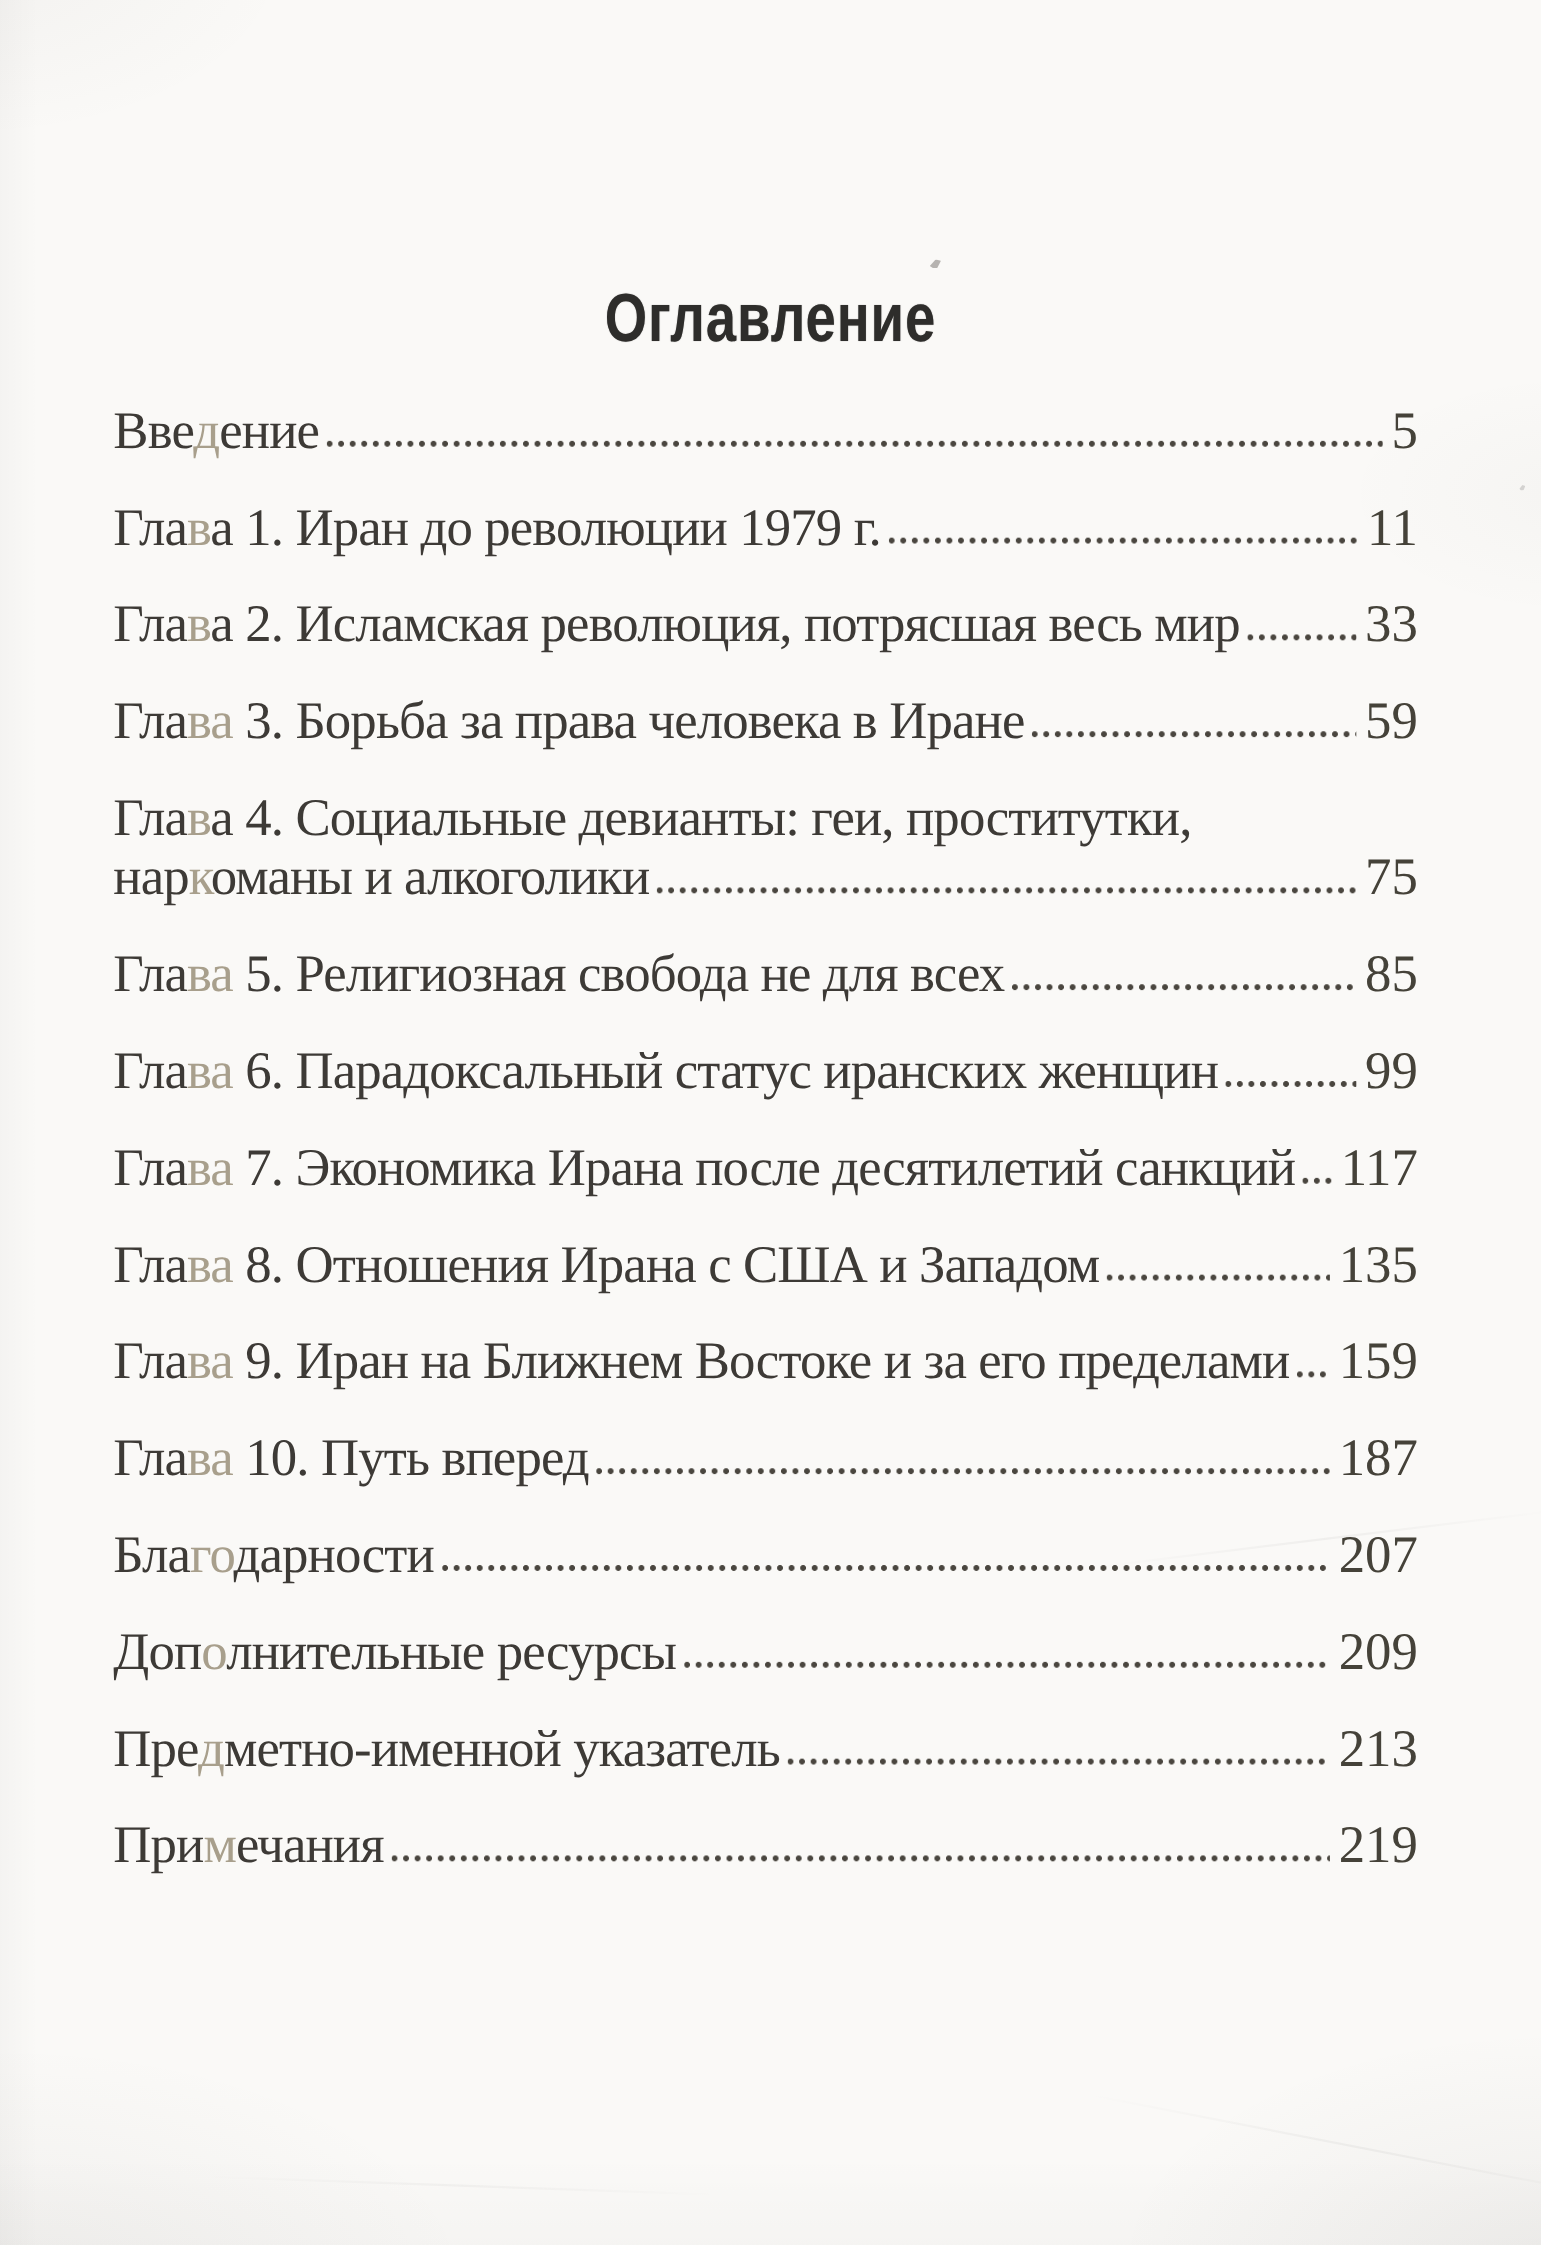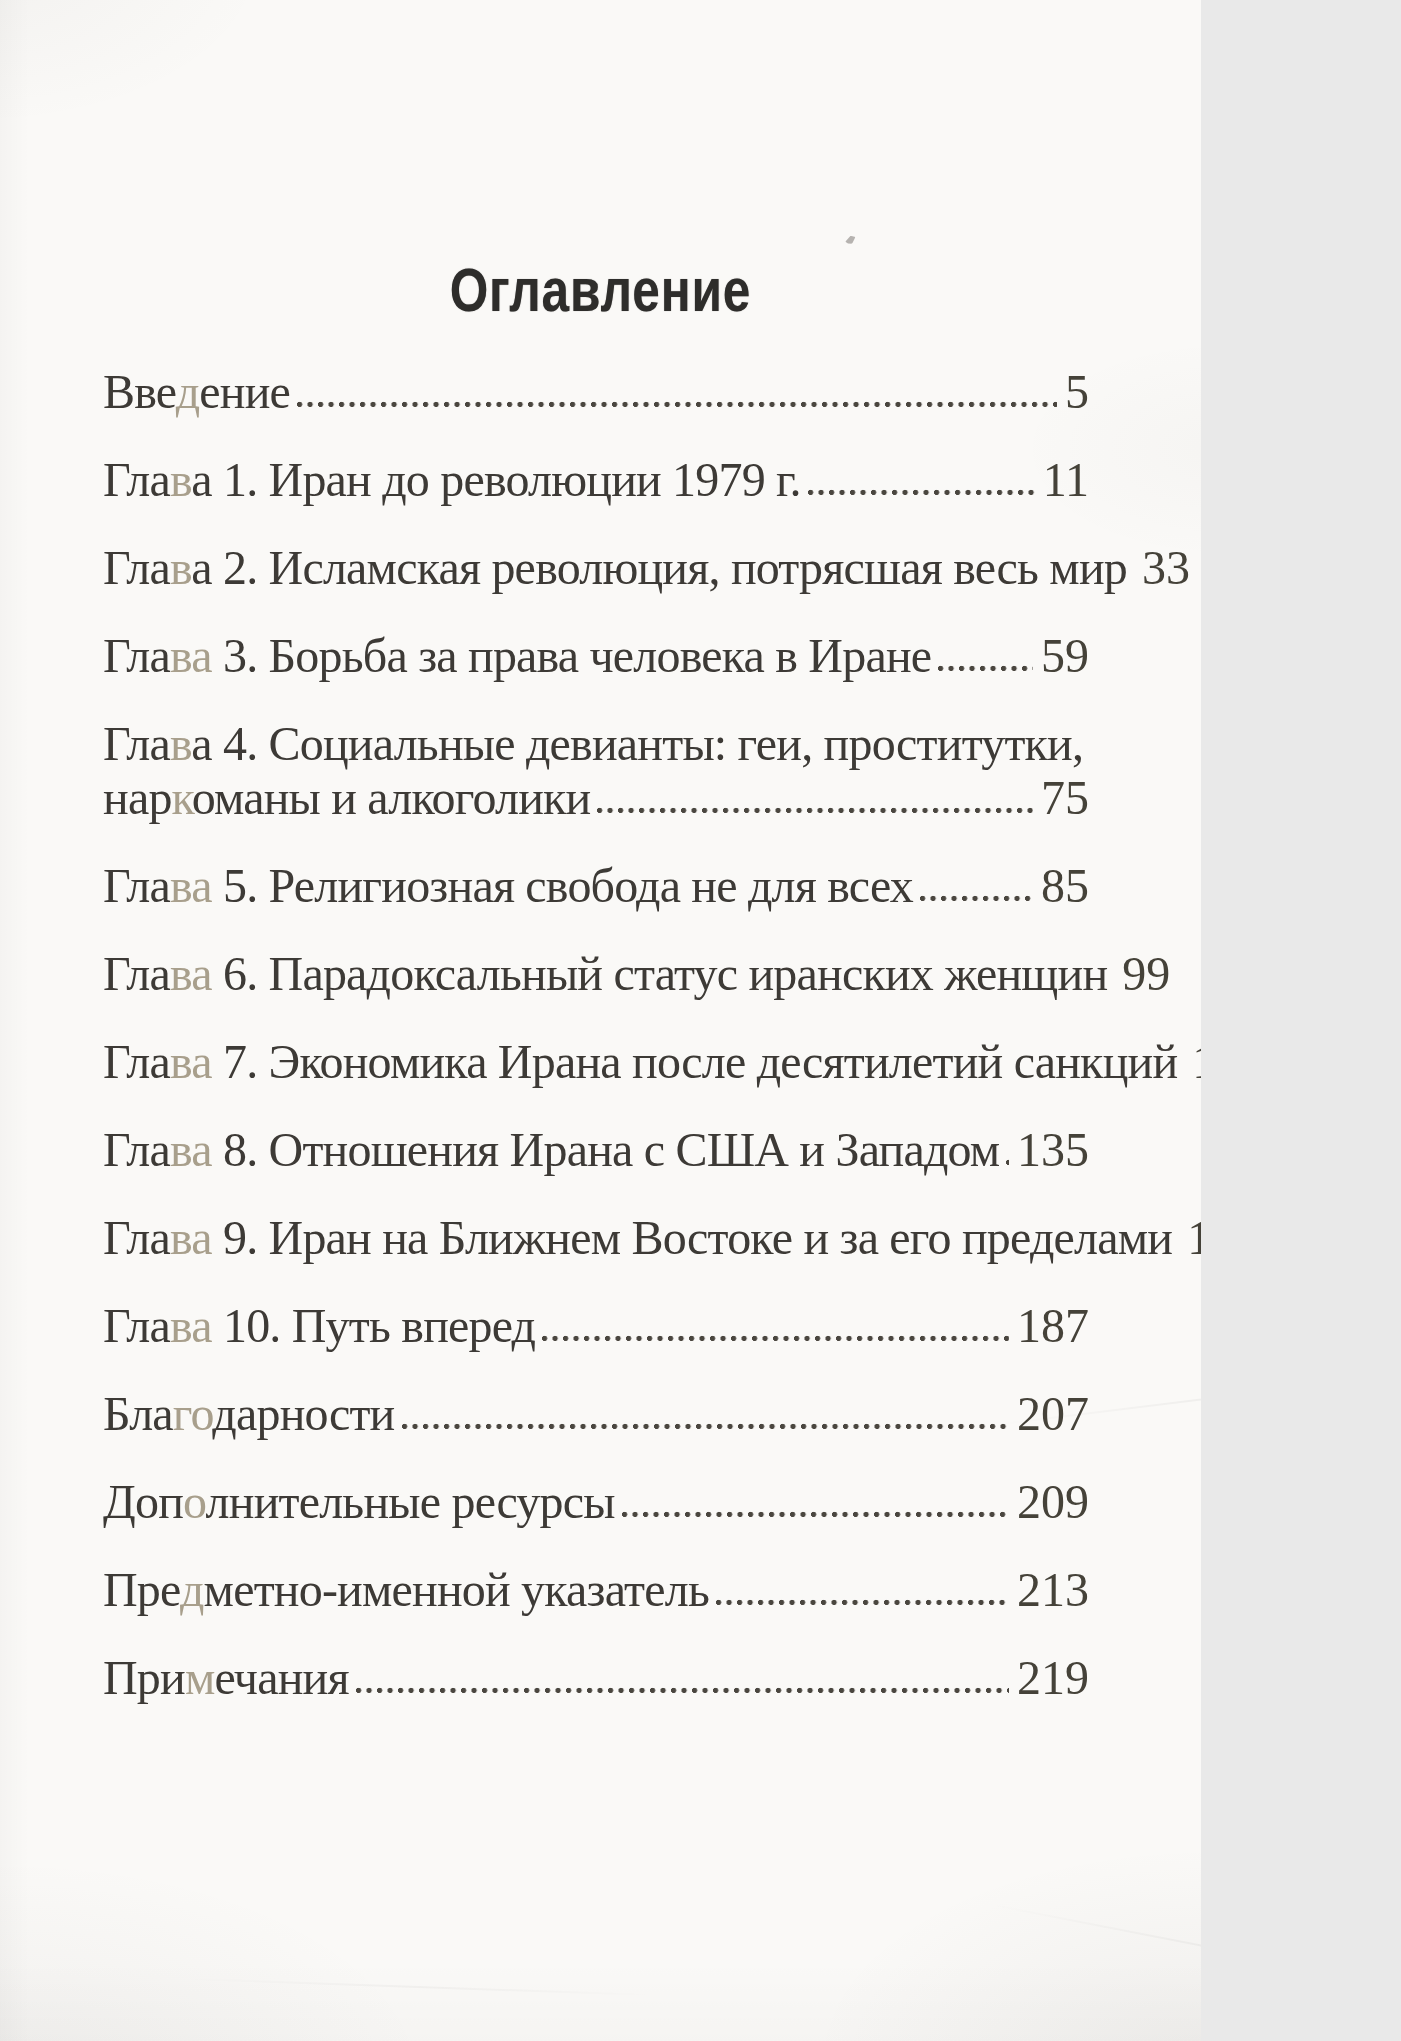--- a/index.html
+++ b/index.html
@@ -11,21 +11,21 @@
   }
   *{margin:0;padding:0;box-sizing:border-box;}
   html,body{width:1401px;height:2041px;}
   body{
     background:#e9e9e9;
     font-family:"Liberation Serif", serif;
     overflow:hidden;
   }
   .page{
     position:relative;
-    width:1201px;height:2041px;
+    width:1401px;height:2041px;
     background:var(--paper);
     color:var(--ink);
     overflow:hidden;
   }
   
   .vignette{
     position:absolute;inset:0;pointer-events:none;
     background:
       radial-gradient(620px 320px at 0% 102%, rgba(60,55,50,0.05), rgba(0,0,0,0) 70%),
       radial-gradient(560px 300px at 101% 101%, rgba(60,55,50,0.06), rgba(0,0,0,0) 72%),

